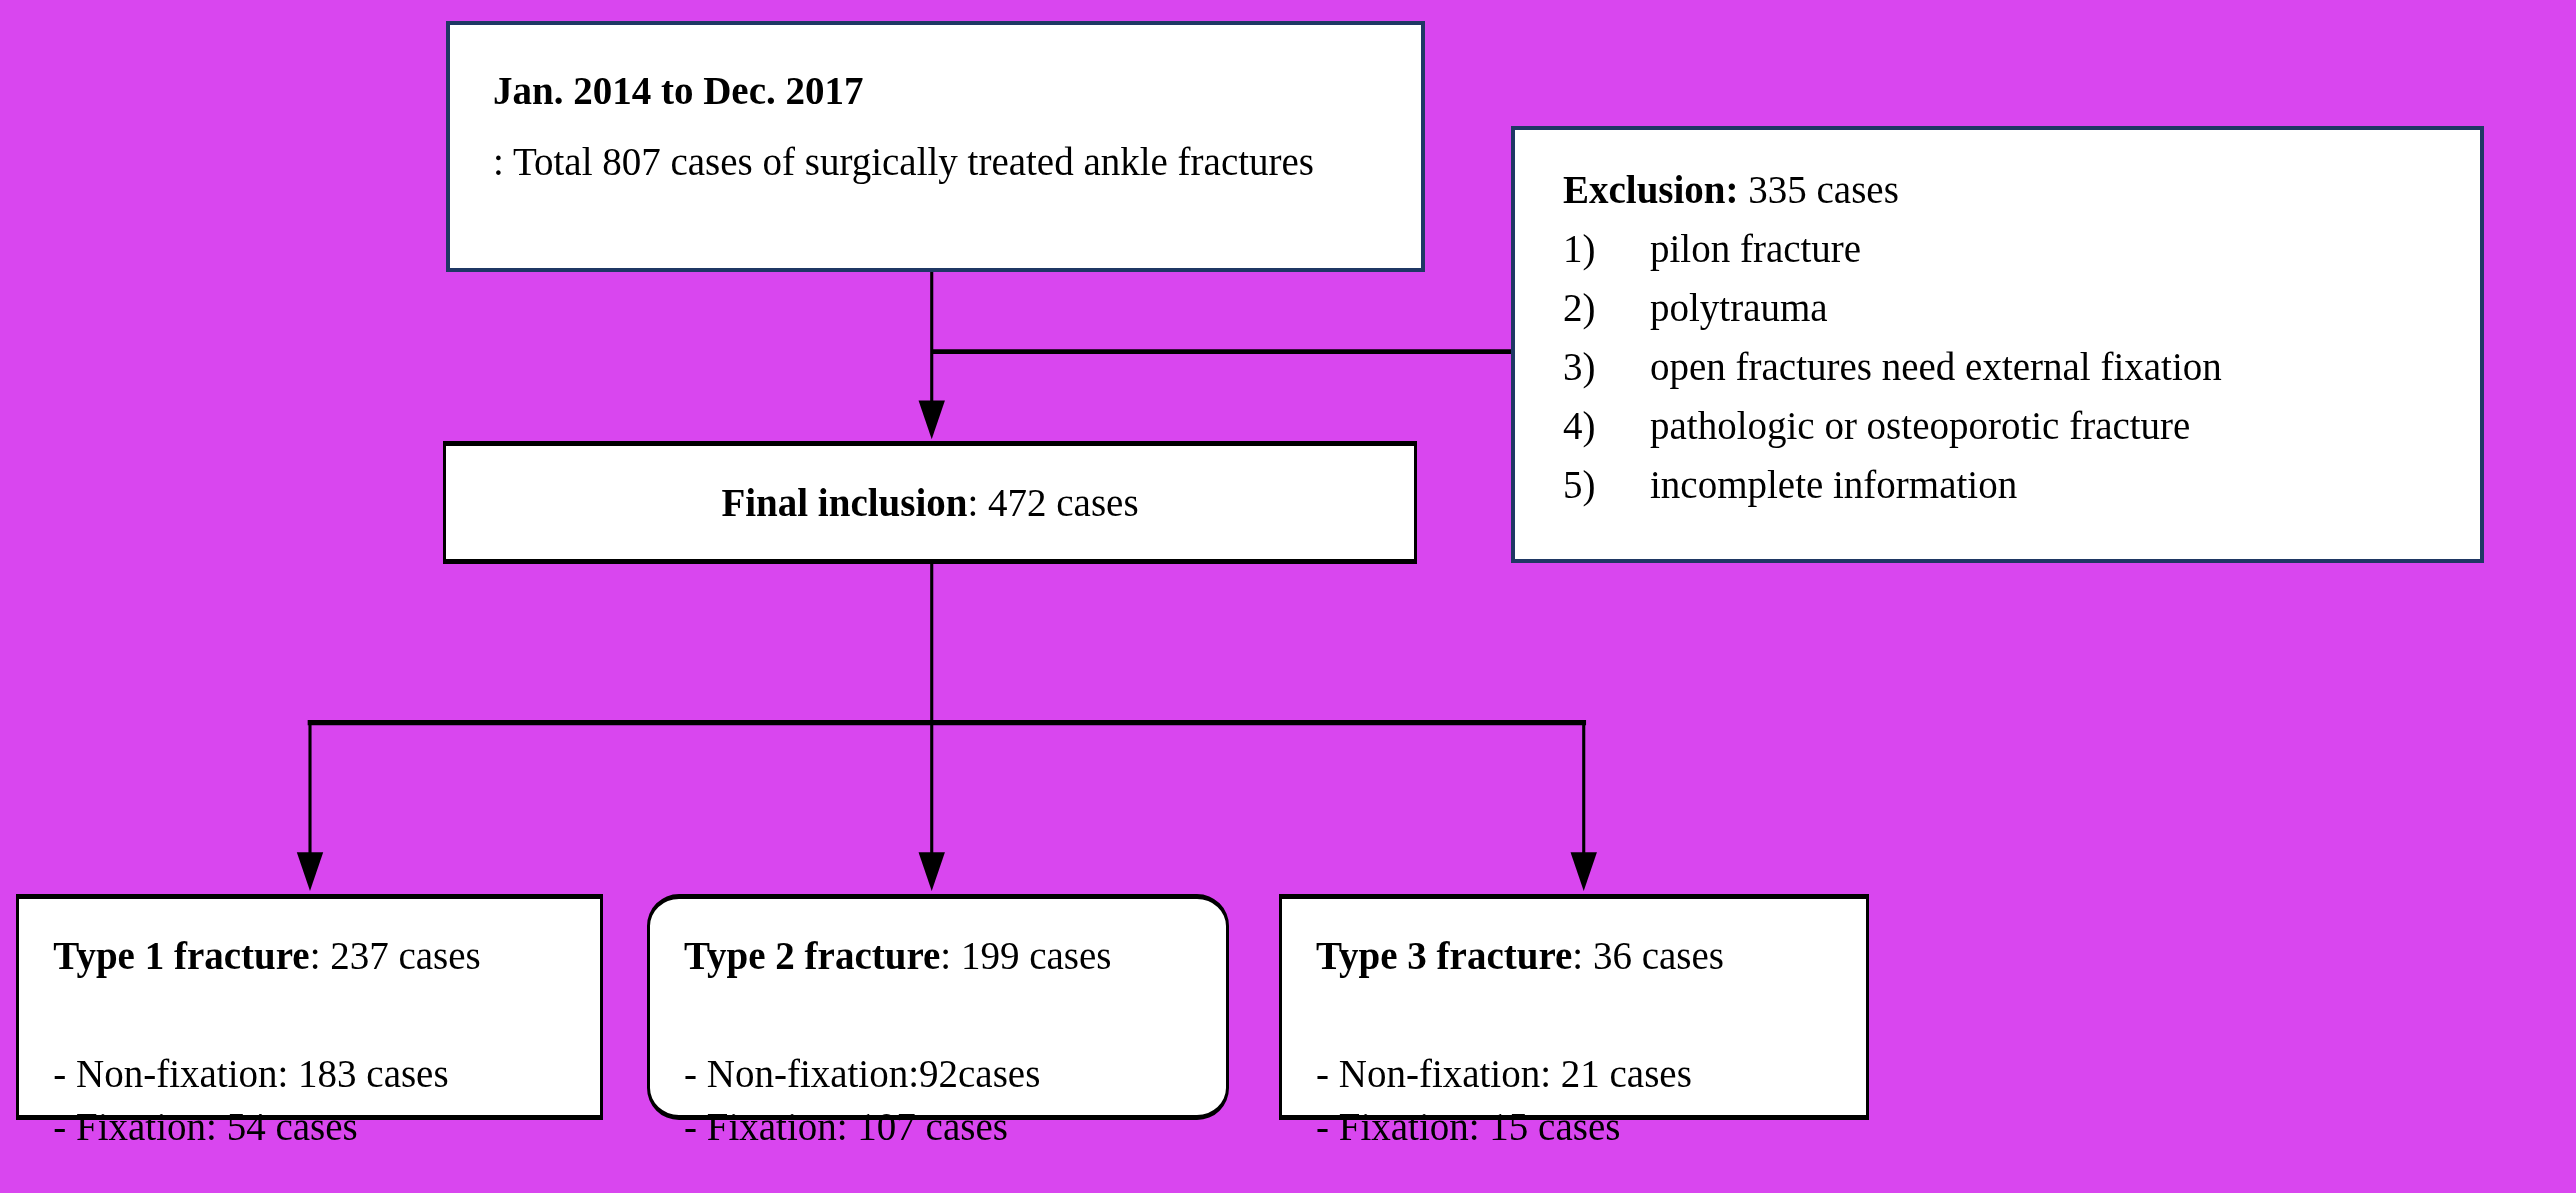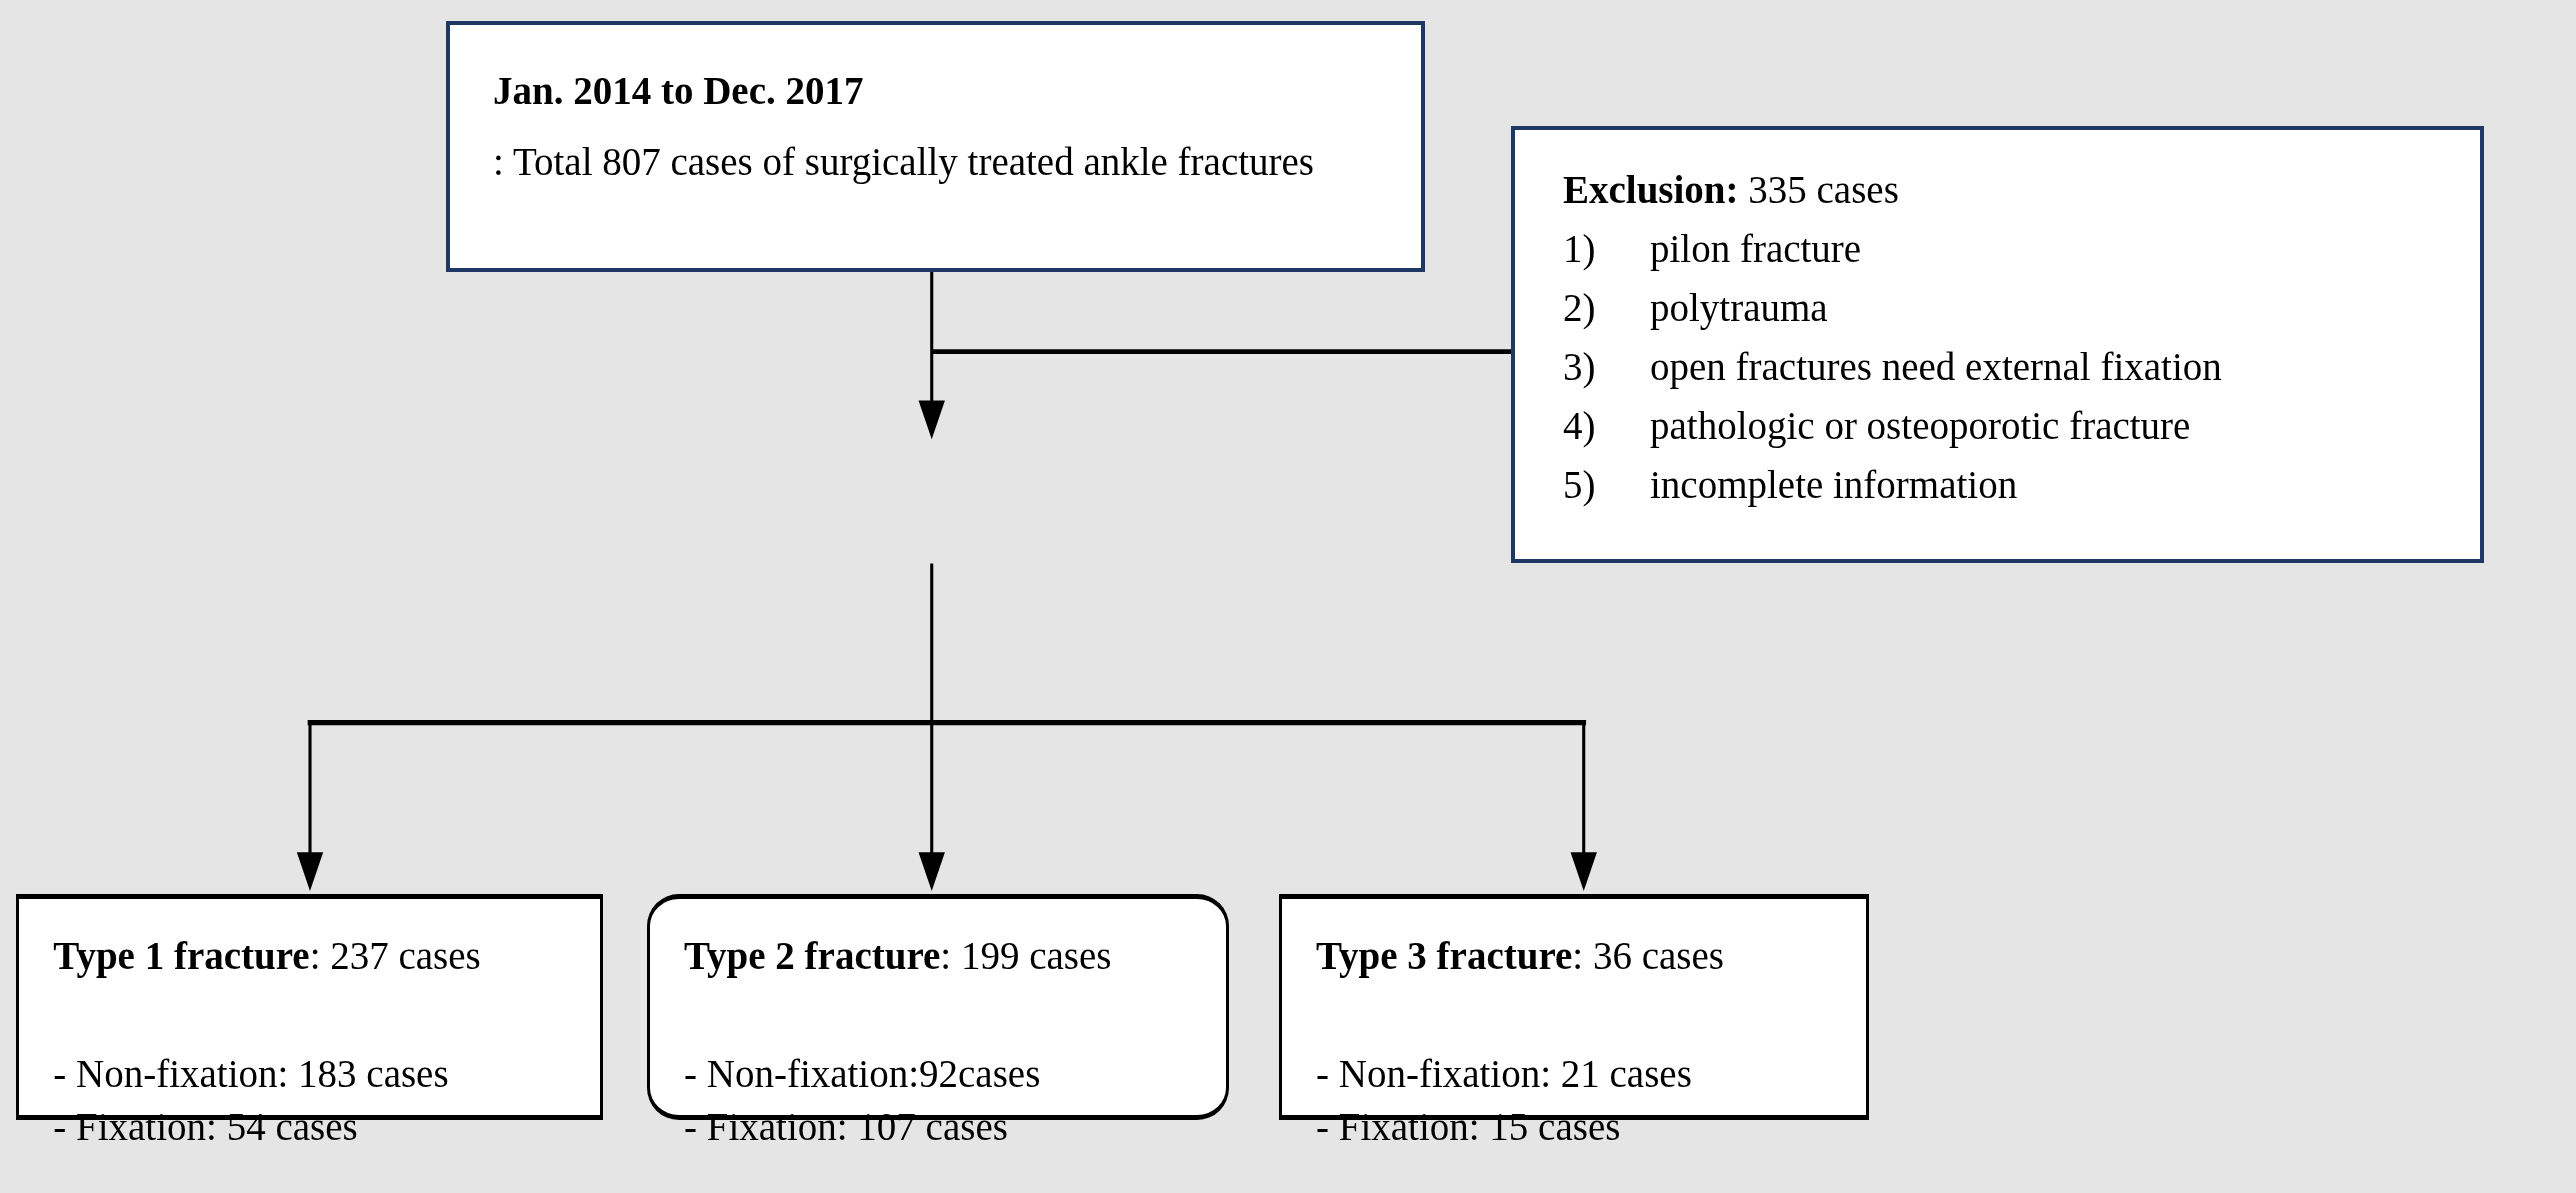--- a/index.html
+++ b/index.html
@@ -1,18 +1,18 @@
 <!DOCTYPE html>
 <html lang="en" style="font-size:12.4px"><head>
 <meta charset="utf-8">
 <style>
   * { margin:0; padding:0; box-sizing:border-box; }
   html,body { width:2576px; height:1193px; background:#ffffff; }
   body { font-family:"Liberation Serif","DejaVu Serif",serif; color:#000000; }
-  #canvas { position:relative; width:2576px; height:1193px; background:#e5e5e5; overflow:hidden; }
+  #canvas { position:relative; width:2576px; height:1193px; background:#d946ef; overflow:hidden; }
   #connectors { position:absolute; left:0; top:0; width:2576px; height:1193px; }
   #connectors line { stroke:#000000; }
   #connectors polygon { fill:#000000; }
   .box { position:absolute; background:#ffffff; font-size:39px; }
   .navy { border:4.7px solid #1f3864; }
   .black { border-style:solid; border-color:#000000; border-width:5.4px 3.9px; }
   b { font-weight:bold; }
 
   #period-box { left:446px; top:21px; width:979px; height:251px; padding:29.5px 26.4px 0 43px; line-height:71px; }
 
@@ -56,20 +56,23 @@
 
   <div class="box navy" id="exclusion-box">
     <div><b>Exclusion:</b><span> 335 cases</span></div>
     <div class="ex-item"><span class="ex-num">1)</span><span>pilon fracture</span></div>
     <div class="ex-item"><span class="ex-num">2)</span><span>polytrauma</span></div>
     <div class="ex-item"><span class="ex-num">3)</span><span>open fractures need external fixation</span></div>
     <div class="ex-item"><span class="ex-num">4)</span><span>pathologic or osteoporotic fracture</span></div>
     <div class="ex-item"><span class="ex-num">5)</span><span>incomplete information</span></div>
   </div>
 
+  <div class="box black" id="inclusion-box">
+    <div><b>Final inclusion</b><span>: 472 cases</span></div>
+  </div>
 
   <div class="box black type" id="type1-box">
     <div class="title"><b>Type 1 fracture</b><span>: 237 cases</span></div>
     <div class="spacer"></div>
     <div class="item">- Non-fixation: 183 cases</div>
     <div class="item">- Fixation: 54 cases</div>
   </div>
 
   <div class="box black type" id="type2-box">
     <div class="title"><b>Type 2 fracture</b><span>: 199 cases</span></div>

